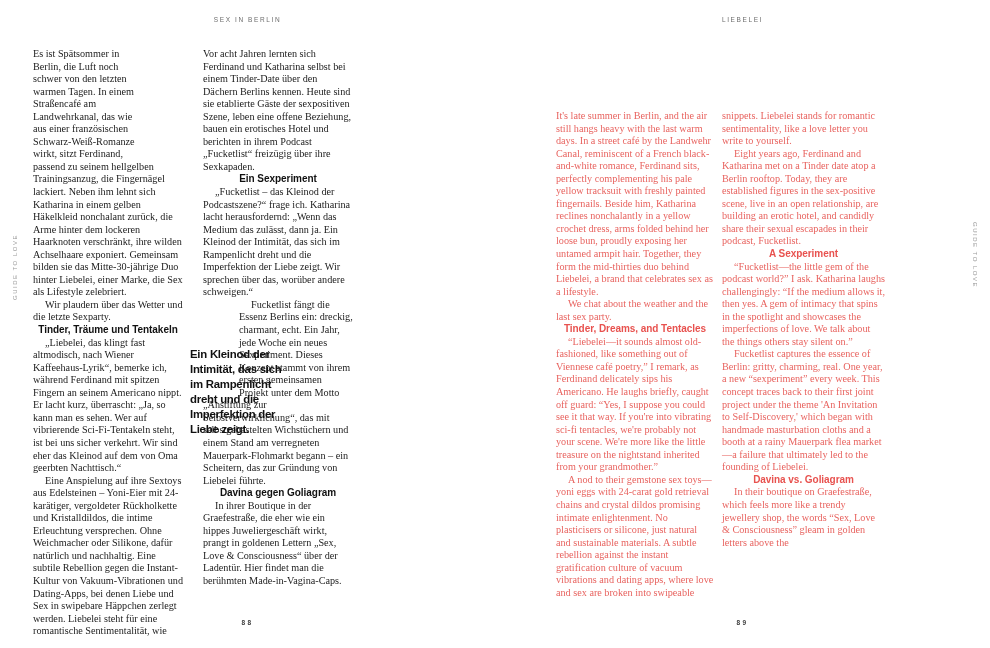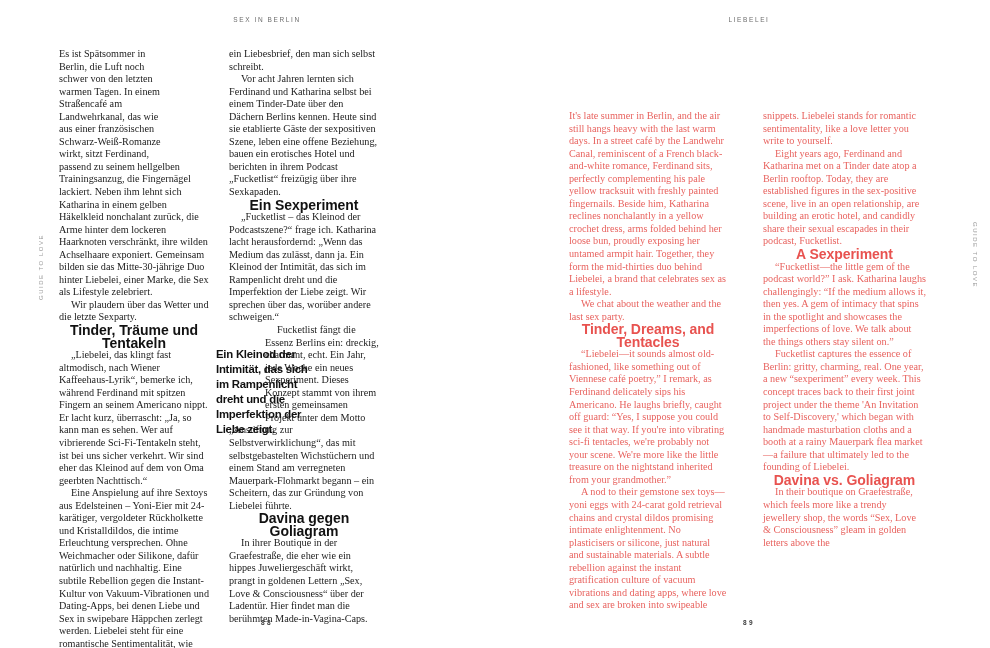--- a/index.html
+++ b/index.html
@@ -13,21 +13,20 @@
     position: relative;
     overflow: hidden;
     font-family: "Liberation Serif", "DejaVu Serif", serif;
     -webkit-font-smoothing: antialiased;
   }
 
   .spread {
     position: absolute;
     inset: 0;
     display: flex;
-    padding-left: 26px;
   }
 
   .page {
     position: relative;
     width: 495px;
     height: 648px;
     box-sizing: border-box;
   }
 
   
@@ -112,21 +111,21 @@
     text-indent: 12px;
   }
 
   .de .col { color: #1b1b1b; }
   .en .col { color: #e8635f; }
 
   
   .subhead {
     font-family: "Liberation Sans", "DejaVu Sans", sans-serif;
     font-weight: 700;
-    font-size: 14px;
+    font-size: 10px;
     letter-spacing: -0.05px;
     text-align: center;
     margin: 16px 0 14px 0;
     text-indent: 0 !important;
   }
   .de .subhead { color: #111111; }
   .en .subhead { color: #e8524f; }
 
   
   .pullquote {
@@ -141,21 +140,21 @@
     letter-spacing: -0.25px;
     color: #111111;
   }
 
   
   .de .col-a { left: 33px;  top: 48px;  width: 150px; }
   .de .col-b { left: 203px; top: 48px;  width: 150px; }
 
   
   .en .col-a { left: 45px;  top: 110px; width: 158px; margin-left: 16px; }
-  .en .col-b { left: 227px; top: 110px; width: 163px; margin-left: 28px; }
+  .en .col-b { left: 227px; top: 110px; width: 163px; }
 
   
   .de .col-a .quote-spacer {
     float: right;
     width: 46px;
     height: 108px;
     shape-outside: inset(0);
   }
   
   .de .col-b .quote-spacer {
@@ -179,21 +178,20 @@
     <div class="col col-a">
       <div class="quote-spacer"></div>
       <p>Es ist Spätsommer in Berlin, die Luft noch schwer von den letzten warmen Tagen. In einem Straßencafé am Landwehrkanal, das wie aus einer französischen Schwarz-Weiß-Romanze wirkt, sitzt Ferdinand, passend zu seinem hellgelben Trainingsanzug, die Fingernägel lackiert. Neben ihm lehnt sich Katharina in einem gelben Häkelkleid nonchalant zurück, die Arme hinter dem lockeren Haarknoten verschränkt, ihre wilden Achselhaare exponiert. Gemeinsam bilden sie das Mitte-30-jährige Duo hinter Liebelei, einer Marke, die Sex als Lifestyle zelebriert.</p>
       <p>Wir plaudern über das Wetter und die letzte Sexparty.</p>
       <p class="subhead">Tinder, Träume und Tentakeln</p>
       <p>„Liebelei, das klingt fast altmodisch, nach Wiener Kaffeehaus-Lyrik“, bemerke ich, während Ferdinand mit spitzen Fingern an seinem Americano nippt. Er lacht kurz, überrascht: „Ja, so kann man es sehen. Wer auf vibrierende Sci-Fi-Tentakeln steht, ist bei uns sicher verkehrt. Wir sind eher das Kleinod auf dem von Oma geerbten Nachttisch.“</p>
       <p>Eine Anspielung auf ihre Sextoys aus Edelsteinen – Yoni-Eier mit 24-karätiger, vergoldeter Rückholkette und Kristalldildos, die intime Erleuchtung versprechen. Ohne Weichmacher oder Silikone, dafür natürlich und nachhaltig. Eine subtile Rebellion gegen die Instant-Kultur von Vakuum-Vibrationen und Dating-Apps, bei denen Liebe und Sex in swipebare Häppchen zerlegt werden. Liebelei steht für eine romantische Sentimentalität, wie</p>
     </div>
 
     <div class="col col-b">
-      <p>ein Liebesbrief, den man sich selbst schreibt.</p>
       <p>Vor acht Jahren lernten sich Ferdinand und Katharina selbst bei einem Tinder-Date über den Dächern Berlins kennen. Heute sind sie etablierte Gäste der sexpositiven Szene, leben eine offene Beziehung, bauen ein erotisches Hotel und berichten in ihrem Podcast „Fucketlist“ freizügig über ihre Sexkapaden.</p>
       <p class="subhead">Ein Sexperiment</p>
       <p>„Fucketlist – das Kleinod der Podcastszene?“ frage ich. Katharina lacht herausfordernd: „Wenn das Medium das zulässt, dann ja. Ein Kleinod der Intimität, das sich im Rampenlicht dreht und die Imperfektion der Liebe zeigt. Wir sprechen über das, worüber andere schweigen.“</p>
       <p><span class="quote-spacer"></span><span>Fucketlist fängt die Essenz Berlins ein: dreckig, charmant, echt. Ein Jahr, jede Woche ein neues Sexperiment. Dieses Konzept stammt von ihrem ersten gemeinsamen Projekt unter dem Motto „Anstiftung zur Selbstverwirklichung“, das mit selbstgebastelten Wichstüchern und einem Stand am verregneten Mauerpark-Flohmarkt begann – ein Scheitern, das zur Gründung von Liebelei führte.</span></p>
       <p class="subhead">Davina gegen Goliagram</p>
       <p>In ihrer Boutique in der Graefestraße, die eher wie ein hippes Juweliergeschäft wirkt, prangt in goldenen Lettern „Sex, Love &amp; Consciousness“ über der Ladentür. Hier findet man die berühmten Made-in-Vagina-Caps.</p>
     </div>
 
     <div class="pullquote">Ein Kleinod der Intimität, das sich im Rampenlicht dreht und die Imperfektion der Liebe zeigt.</div>
 

